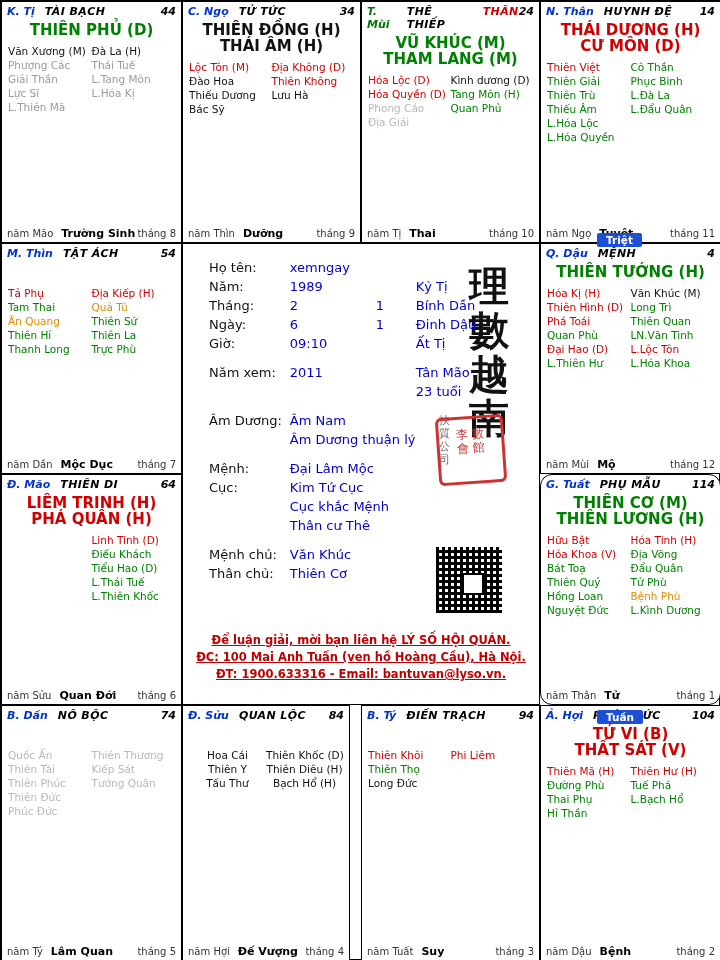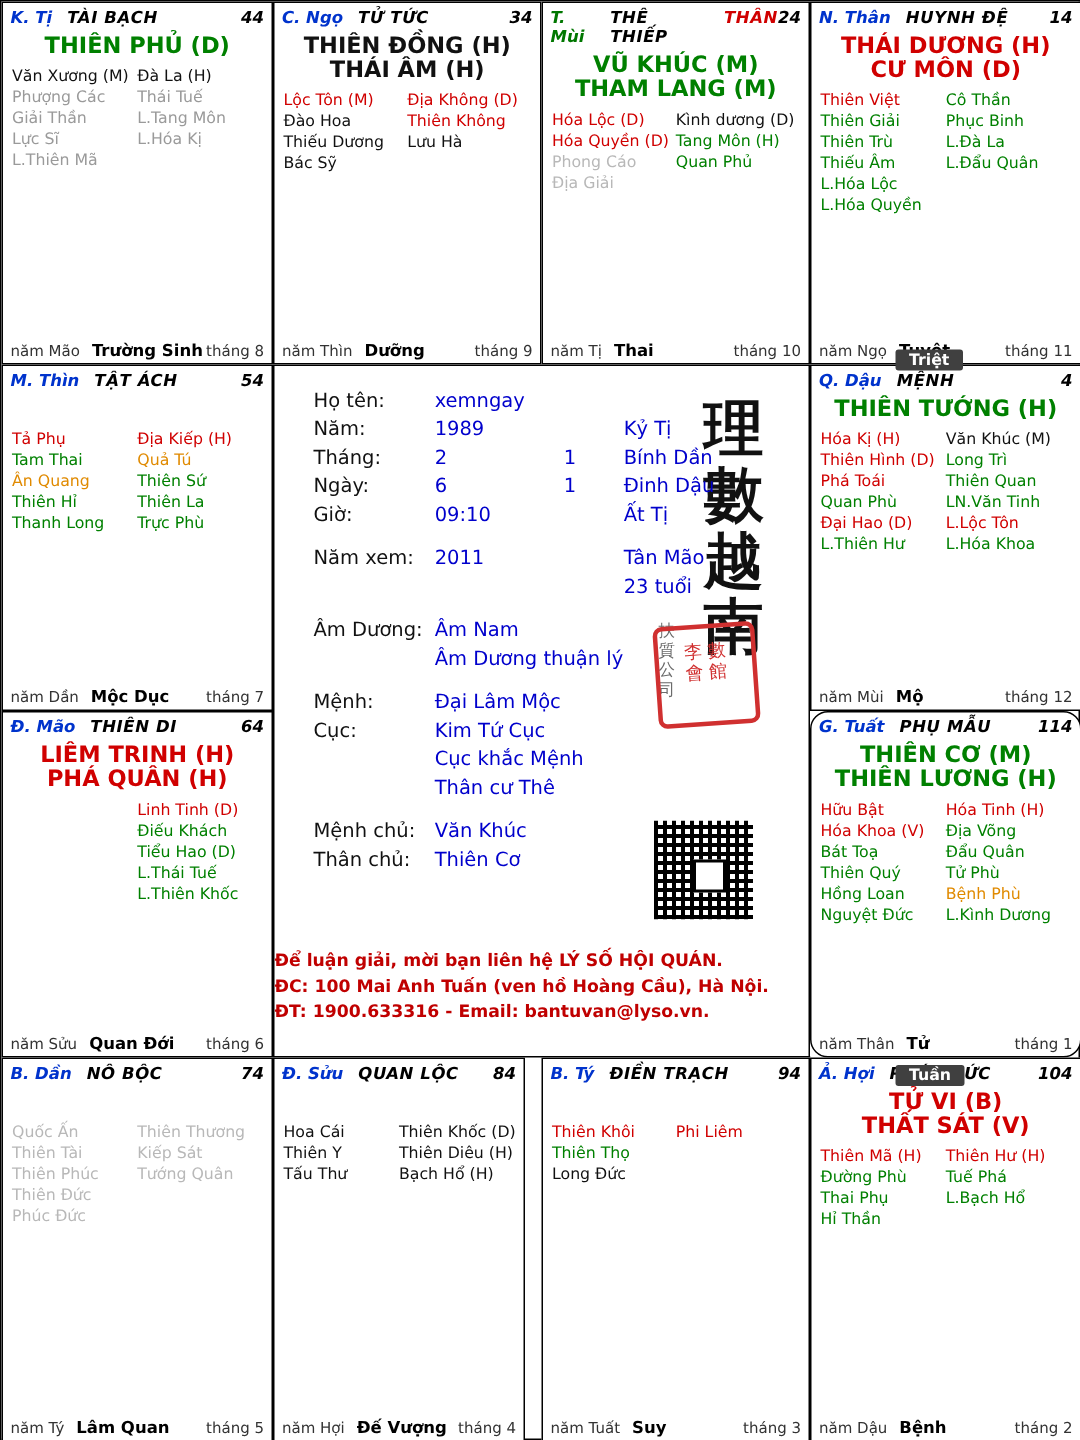--- a/index.html
+++ b/index.html
@@ -57,21 +57,21 @@
     position:absolute; left:0; right:0; bottom:2px;
     display:flex; align-items:baseline;
     padding:0 5px;
     font-size:10px;
   }
   .footer .f1 { color:#333; }
   .footer .f2 { margin-left:8px; font-weight:bold; font-size:11px; }
   .footer .f3 { margin-left:auto; color:#333; }
   .tag {
     position:absolute;
-    background:#404040; color:#fff;
+    background:#1d4ed8; color:#fff;
     font-size:10.5px; font-weight:bold;
     padding:1px 9px;
     border-radius:2px;
     z-index:5;
   }
   
   .center {
     position:absolute;
     left:181px; top:242px; width:358px; height:462px;
     border:1px solid #000;
@@ -84,24 +84,26 @@
     color:#0000cc;
   }
   .info table { border-collapse:collapse; }
   .info td { padding:2px 0; vertical-align:baseline; white-space:nowrap; }
   .lbl { color:#111; padding-right:8px !important; }
   .c1 { width:86px; }
   .c2 { width:40px; }
   .gap-row td { height:10px; padding:0 !important; }
   .adv {
     position:absolute; left:0; right:0; top:388px;
+    text-align:center;
     color:#c00000;
     font-size:11.5px;
     font-weight:bold;
     line-height:17px;
+    text-decoration:underline;
   }
   .seal-text {
     position:absolute;
     right:30px; top:20px;
     font-family:"DejaVu Serif", serif;
     font-size:40px;
     font-weight:bold;
     color:#111;
     line-height:44px;
     text-align:center;
@@ -448,21 +450,21 @@
         <div class="s-lgray">Tướng Quân</div>
       </div>
     </div>
     <div class="footer">
       <span class="f1">năm Tý</span>
       <span class="f2">Lâm Quan</span>
       <span class="f3">tháng 5</span>
     </div>
   </div>
 
-  <div class="cell" style="left:181px;top:704px;width:168px;height:256px;">
+  <div class="cell" style="left:181px;top:704px;width:168px;height:256px;text-align:center;">
     <div class="cell-head">
       <span class="pal">Đ. Sửu</span>
       <span class="cung">QUAN LỘC</span>
       <span class="num">84</span>
     </div>
     <div class="cols" style="padding-top:26px">
       <div class="col">
         <div class="s-black">Hoa Cái</div>
         <div class="s-black">Thiên Y</div>
         <div class="s-black">Tấu Thư</div>

